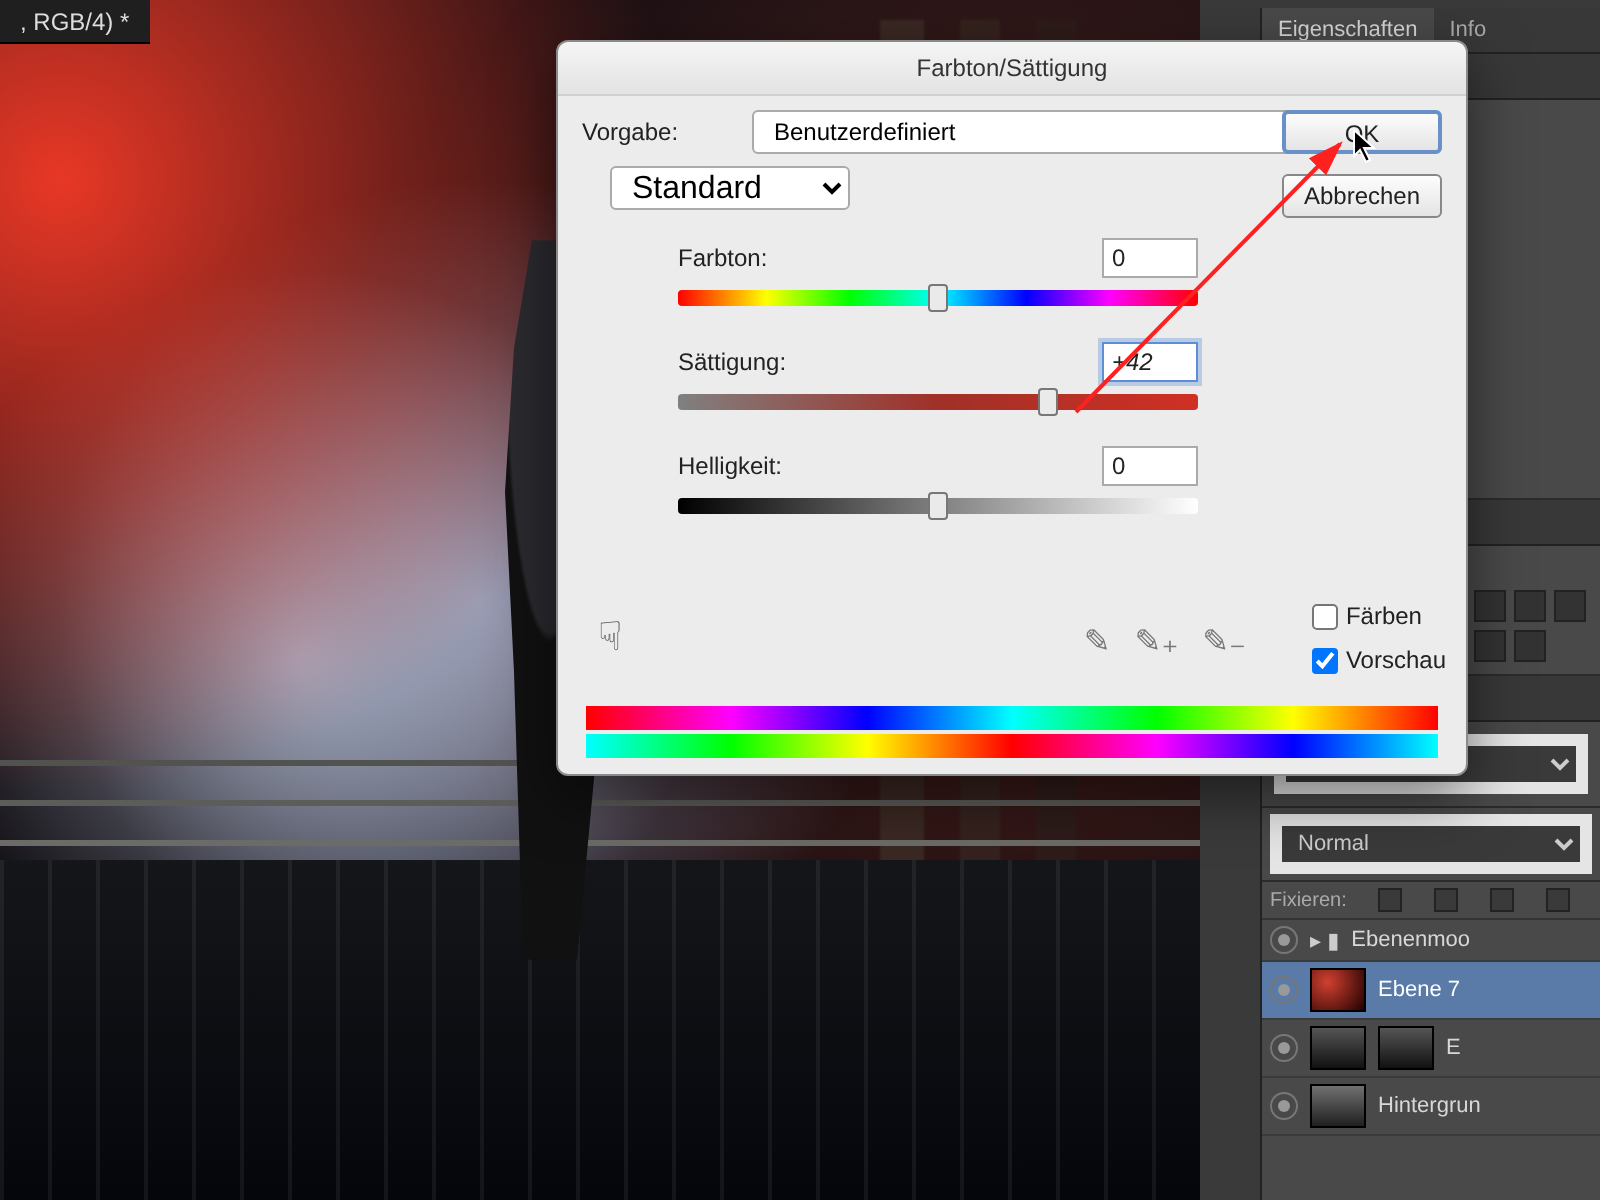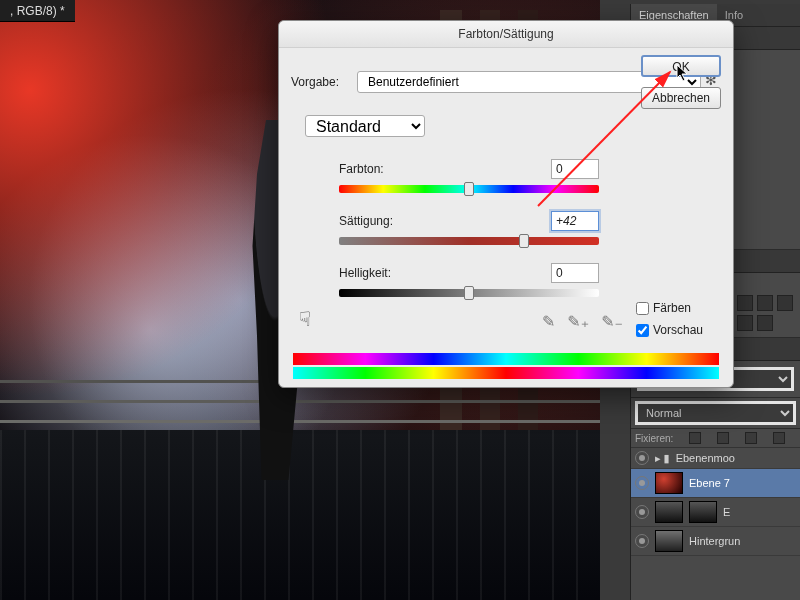--- a/index.html
+++ b/index.html
@@ -46,21 +46,21 @@
     background:#494949; color:#d8d8d8; font-size:11px;
     border-left:1px solid #222;
   }
   .rp-tabs { display:flex; background:#383838; border-bottom:1px solid #222; }
   .rp-tab { padding:5px 8px; background:#494949; font-size:11px; }
   .rp-tab.dim { background:#383838; color:#aaa; }
   .rp-block { padding:6px; border-bottom:1px solid #2b2b2b; }
   .rp-label { display:block; margin-bottom:4px; }
   .rp-icons { display:flex; gap:4px; flex-wrap:wrap; }
   .rp-icons span { width:16px; height:16px; background:#333; border:1px solid #222; }
-  .rp-select { width:100%; background:#3a3a3a; color:#ccc; border:3px solid #e5e5e5; padding:2px 4px; font-size:11px; }
+  .rp-select { width:100%; background:#3a3a3a; color:#ccc; border:6px solid #e5e5e5; padding:2px 4px; font-size:11px; }
   .layers-header { display:flex; background:#383838; border-bottom:1px solid #222; }
   .layers-header span { padding:5px 7px; }
   .layer-row { display:flex; align-items:center; padding:3px 4px; border-bottom:1px solid #3a3a3a; gap:6px; }
   .eye { width:14px; height:14px; border:1px solid #777; border-radius:50%; position:relative; }
   .eye:after { content:""; position:absolute; left:3px; top:3px; width:6px; height:6px; background:#999; border-radius:50%; }
   .thumb { width:28px; height:22px; background:#222; border:1px solid #000; }
   .thumb.red { background: radial-gradient(circle at 30% 30%, #d04030, #200); }
   .thumb.gray { background: linear-gradient(#555,#111); }
   .thumb.gray2 { background: linear-gradient(#707070,#202020); }
   .layer-name { font-size:11px; }
@@ -69,21 +69,21 @@
 
   
   .dialog {
     position:absolute; left:278px; top:20px; width:456px; height:368px;
     background:#ececec; border:1px solid #8a8a8a; border-radius:6px;
     box-shadow: 0 10px 30px rgba(0,0,0,0.5);
     color:#222; font-size:12px;
   }
   .dlg-title { text-align:center; padding:6px 16px; font-size:12px; color:#333; border-bottom:1px solid #d0d0d0; background:linear-gradient(#f5f5f5,#e3e3e3); border-radius:6px 6px 0 0; }
   .dlg-body { position:absolute; left:0; top:28px; right:0; bottom:0; }
-  .row { display:flex; align-items:center; margin:22px 12px; gap:4px; }
+  .row { display:flex; align-items:center; margin:6px 12px; gap:23px; }
   .label { width:62px; text-align:left; }
   select.big { flex:1; height:22px; background:#fff; border:1px solid #aaa; border-radius:3px; padding:0 6px; font-size:12px; }
   select.small { width:120px; height:22px; background:#fff; border:1px solid #aaa; border-radius:3px; padding:0 6px; font-size:16px; }
   .gear { width:16px; height:16px; position:relative; }
   .gear:before { content:"✻"; position:absolute; left:0; top:-2px; font-size:14px; color:#555; }
   .btn-stack { position:absolute; right:12px; top:6px; display:flex; flex-direction:column; gap:10px; }
   .btn { width:80px; height:22px; background:linear-gradient(#fdfdfd,#e4e4e4); border:1px solid #888; border-radius:3px; font-size:12px; text-align:center; line-height:20px; cursor:pointer; }
   .btn.primary { border:2px solid #6a90c8; }
   .sliders { margin:14px 24px 8px 60px; width:260px; }
   .slrow { margin-bottom:18px; }
@@ -91,21 +91,21 @@
   .sllabel .name { width:80px; }
   .valbox { width:48px; height:20px; border:1px solid #aaa; background:#fff; text-align:left; padding:0 4px; font-size:12px; line-height:18px; }
   .valbox.hl { border:1px solid #5c8fd6; box-shadow:0 0 0 2px rgba(92,143,214,0.35);font-style:italic; }
   .track { position:relative; height:8px; border-radius:2px; }
   .track.hue { background:linear-gradient(90deg,#f00,#ff0 17%,#0f0 33%,#0ff 50%,#00f 67%,#f0f 83%,#f00); }
   .track.sat { background:linear-gradient(90deg,#808080,#a03028,#d13024); }
   .track.light { background:linear-gradient(90deg,#000,#808080,#fff); }
   .handle { position:absolute; top:-3px; width:10px; height:14px; background:#eaeaea; border:1px solid #777; border-radius:2px; transform:translateX(-50%); }
   .hand-tool { position:absolute; left:20px; bottom:56px; font-size:20px; color:#555; }
   .eyedrops { position:absolute; right:110px; bottom:56px; display:flex; gap:12px; color:#777; font-size:16px; }
-  .checks { position:absolute; right:30px; bottom:46px; font-size:12px; line-height:22px; }
+  .checks { position:absolute; right:10px; bottom:46px; font-size:12px; line-height:22px; }
   .checks label { display:flex; align-items:center; gap:4px; }
   .spectrum { position:absolute; left:14px; right:14px; bottom:8px; }
   .spectrum .bar { height:12px; margin-top:2px; }
   .spectrum .bar.a { background:linear-gradient(90deg,#f00,#f0f 17%,#00f 33%,#0ff 50%,#0f0 67%,#ff0 83%,#f00); }
   .spectrum .bar.b { background:linear-gradient(90deg,#0ff,#0f0 17%,#ff0 33%,#f00 50%,#f0f 67%,#00f 83%,#0ff); }
 
   
   .arrow-svg { position:absolute; left:530px; top:58px; pointer-events:none; }
 
   
@@ -115,21 +115,21 @@
 </head>
 <body>
 
 <div class="canvas">
   <div class="pipes"></div>
   <div class="floor"></div>
   <div class="railings"></div>
   <div class="figure"></div>
 </div>
 
-<div class="tab-strip">, RGB/8) *</div>
+<div class="tab-strip">, RGB/4) *</div>
 
 <div class="right-panels">
   <div class="rp-tabs">
     <div class="rp-tab">Eigenschaften</div>
     <div class="rp-tab dim">Info</div>
   </div>
   <div class="rp-tabs">
     <div class="rp-tab">nschaften</div>
   </div>
   <div class="rp-block" style="height:200px;"></div>

